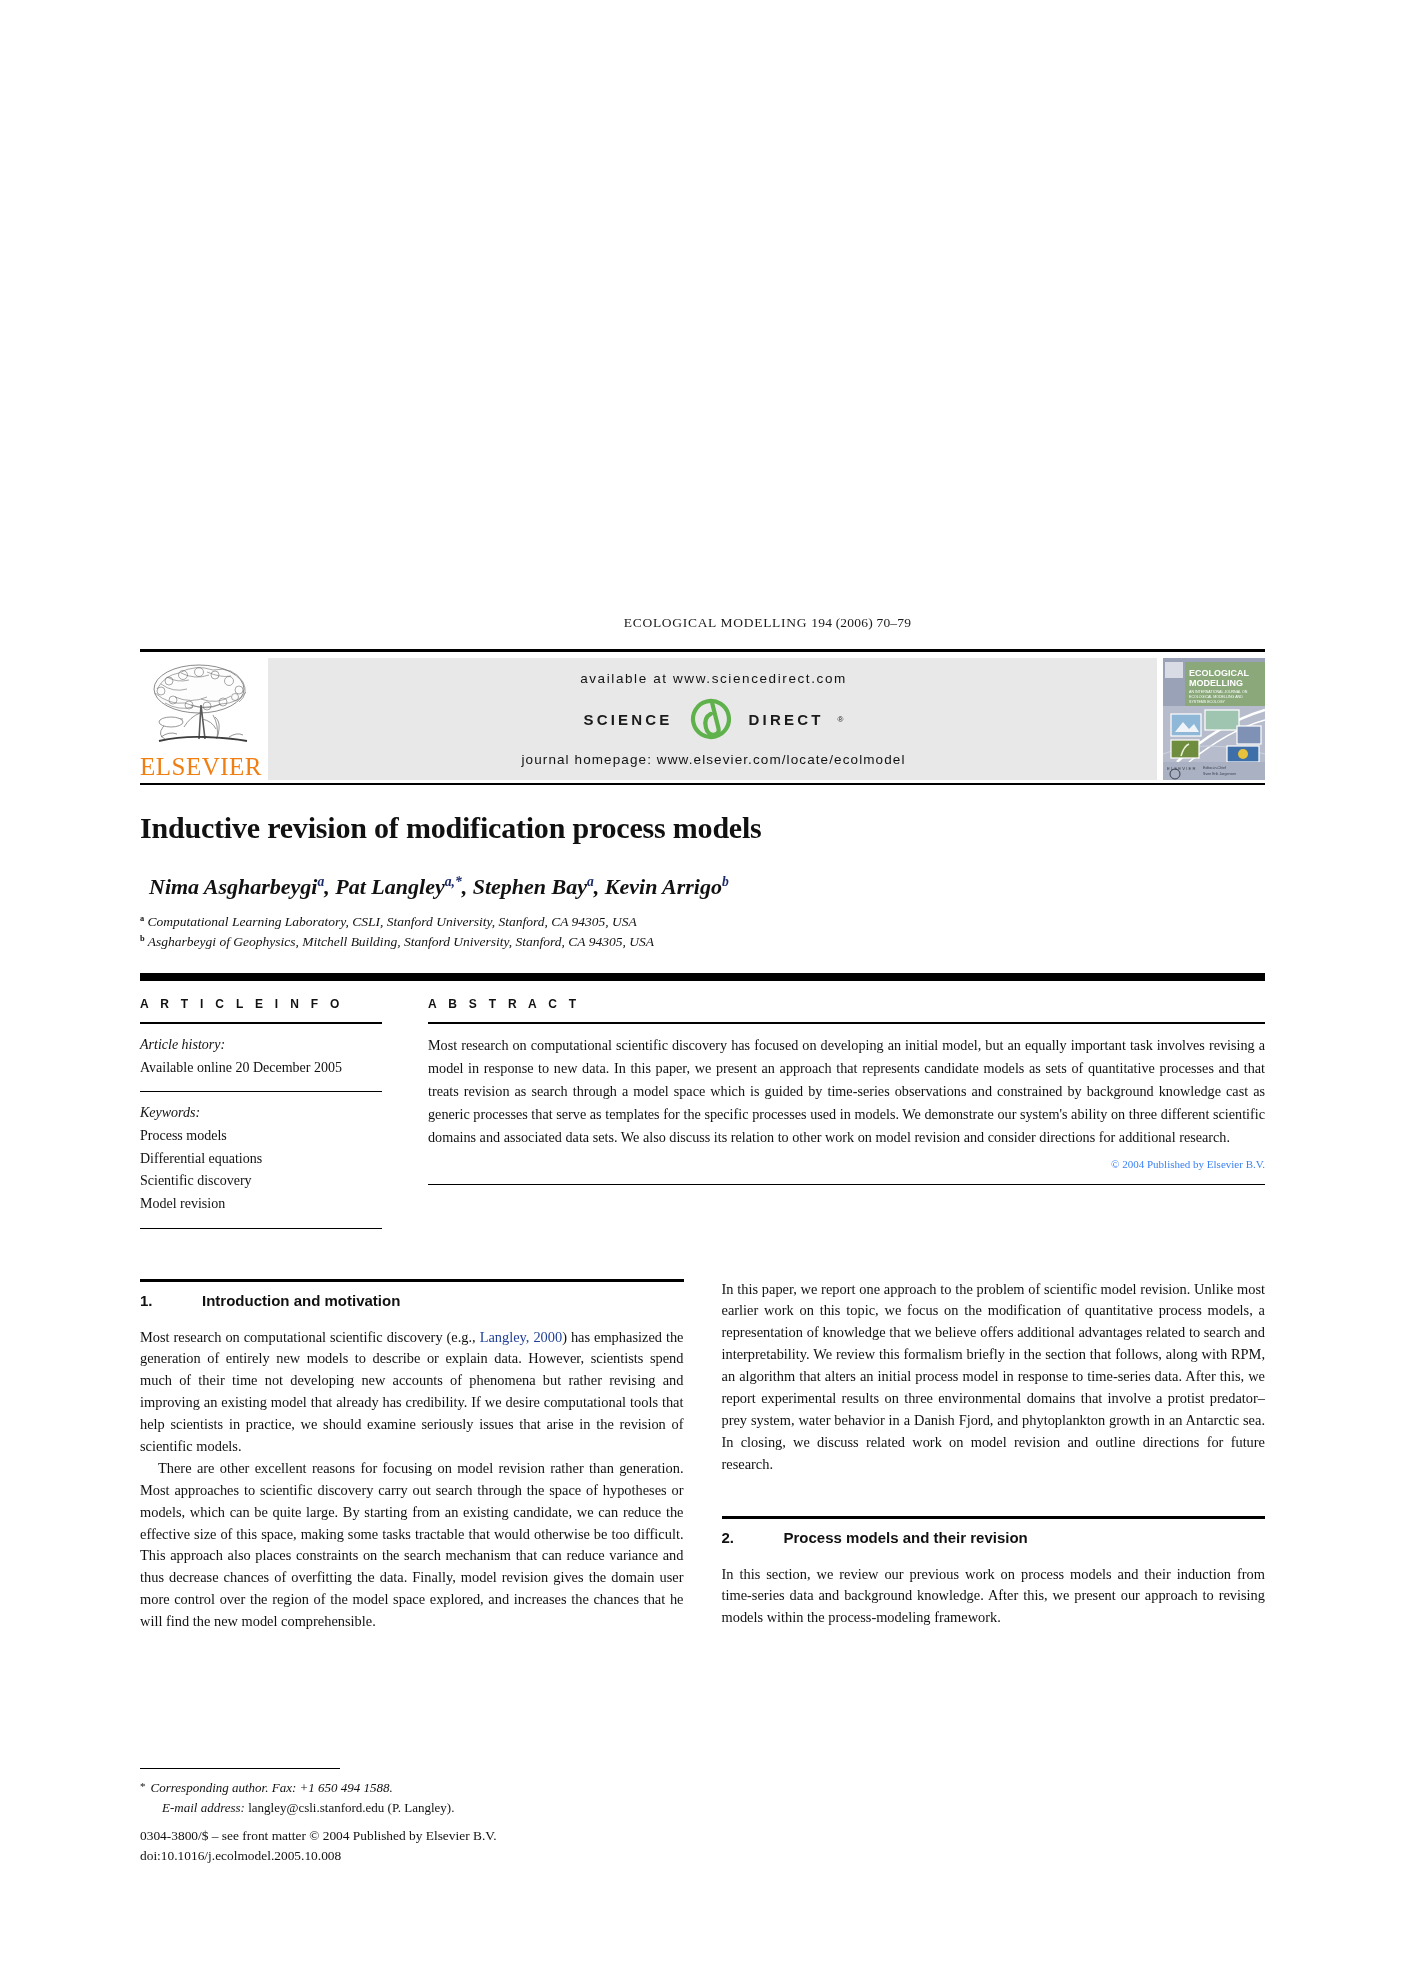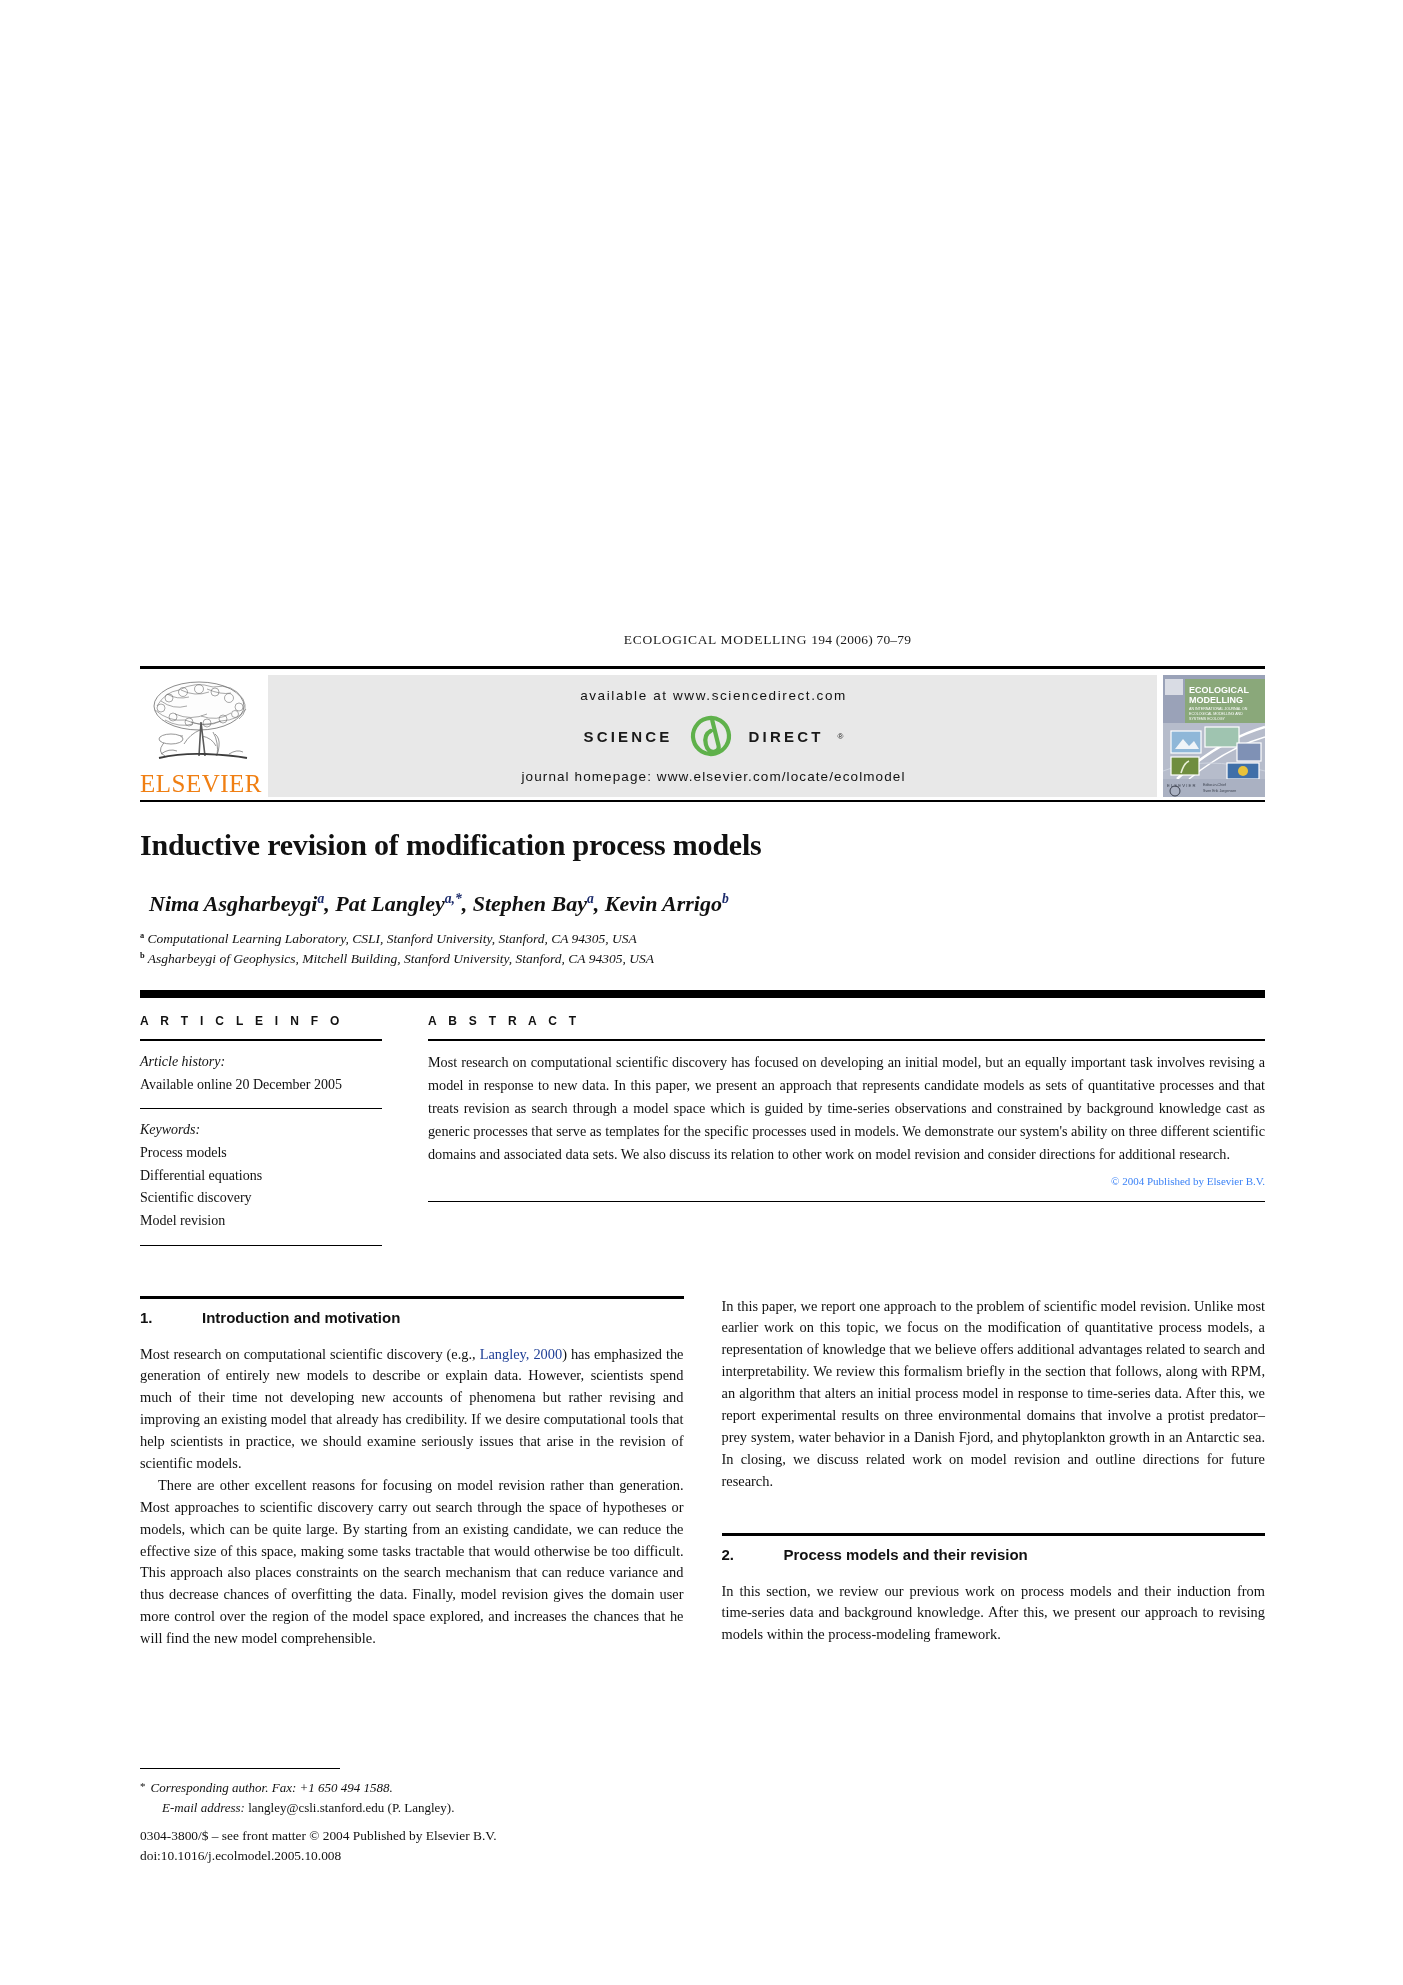--- a/index.html
+++ b/index.html
@@ -21,21 +21,21 @@
     left: 0; top: 0;
     width: 1403px;
     height: 1985px;
     background: #ffffff;
     overflow: hidden;
   }
 
   #sheet {
     position: absolute;
     left: 140px;
-    top: 632px;
+    top: 615px;
     width: 1125px;
   }
 
   
   .runhead {
     text-align: center;
     font-family: "Liberation Serif", "DejaVu Serif", serif;
     font-variant: small-caps;
     font-size: 13.5px;
     letter-spacing: 0.7px;

